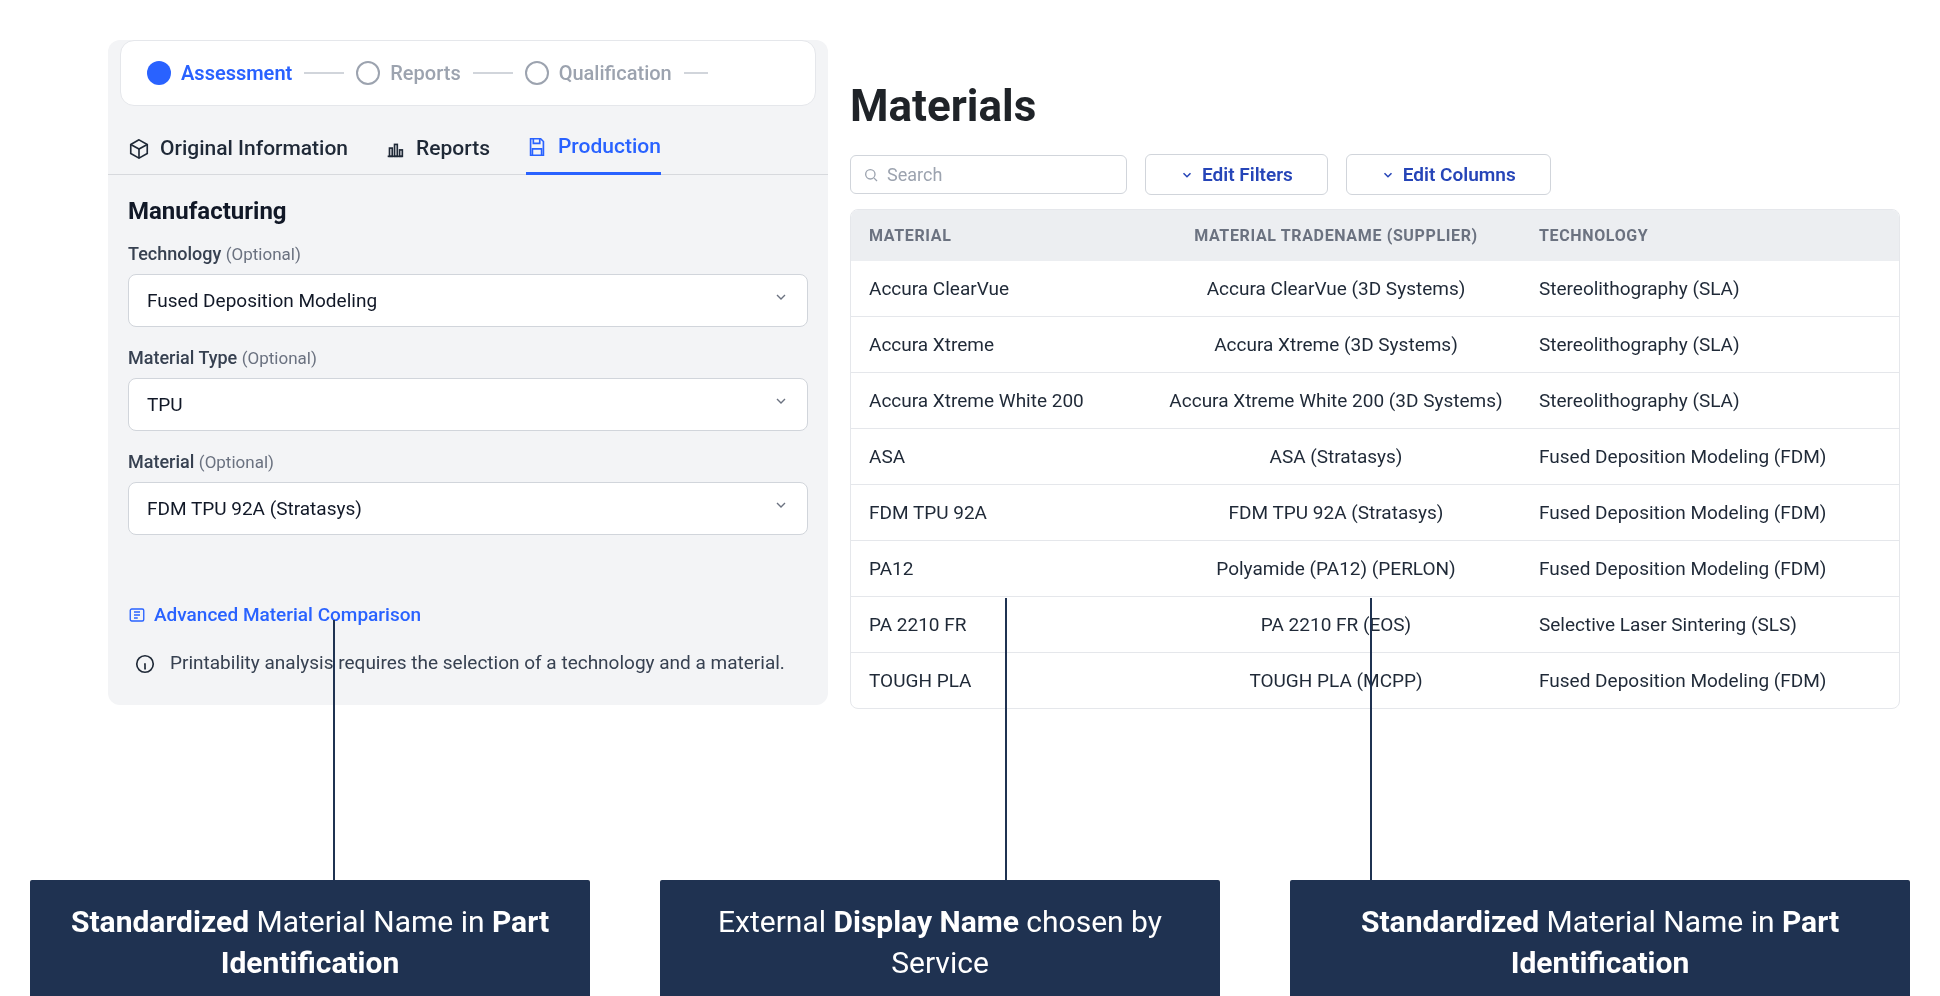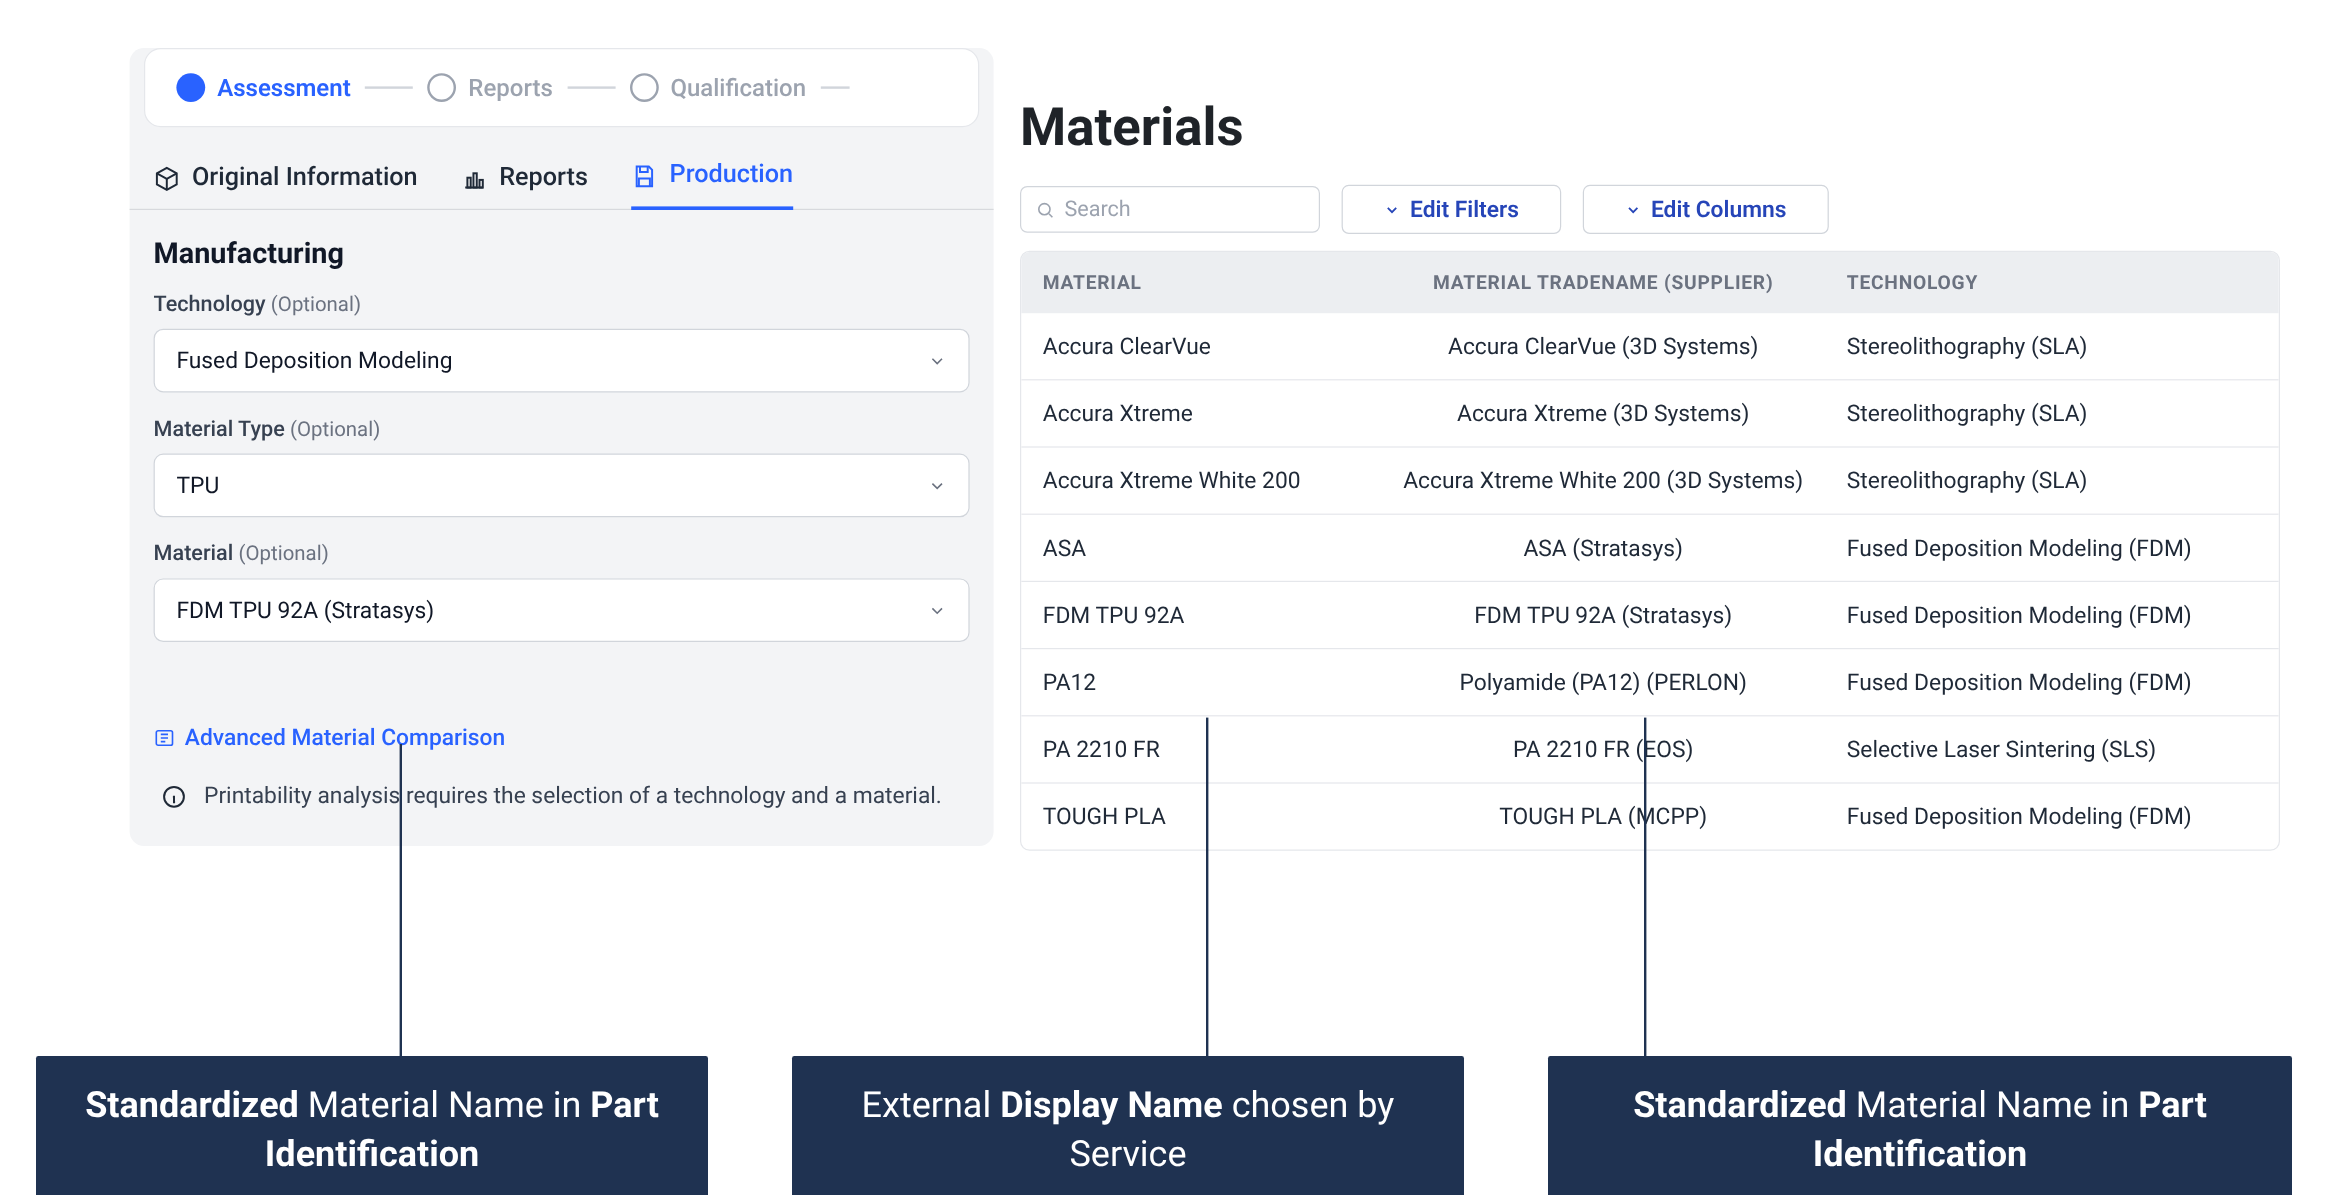--- a/index.html
+++ b/index.html
@@ -57,21 +57,21 @@
 
 .section-title { font-size: 24px; font-weight: 700; color: #111827; padding: 22px 20px 12px; }
 
 .form-group { padding: 6px 20px 14px; }
 .form-label { font-size: 18px; color: #374151; font-weight: 500; }
 .form-label .optional { color: #6b7280; font-weight: 400; font-size: 17px; }
 .select {
   margin-top: 10px;
   background: #fff; border: 1px solid #d1d5db; border-radius: 8px;
   padding: 14px 18px;
-  display: flex; justify-content: space-between; align-items: center;
+  display: flex; justify-content: space-between; 
   font-size: 19px; color: #111827;
   cursor: pointer;
 }
 .chevron { color: #6b7280; }
 
 .adv-link {
   display: flex; align-items: center; gap: 8px;
   padding: 6px 20px 14px;
   color: #2962ff; font-size: 19px; font-weight: 500;
   cursor: pointer;
@@ -91,21 +91,21 @@
   position: absolute;
   left: 850px; top: 80px;
   width: 1050px;
 }
 .right-title { font-size: 44px; font-weight: 700; color: #1f2328; margin-bottom: 22px; }
 
 .toolbar { display: flex; gap: 18px; align-items: center; margin-bottom: 14px; }
 .search-box {
   display: flex; align-items: center; gap: 8px;
   border: 1px solid #d1d5db; border-radius: 6px;
-  padding: 8px 12px; width: 250px;
+  padding: 8px 12px; width: 277px;
   color: #9ca3af; font-size: 18px;
 }
 .search-box input { border: none; outline: none; font-size: 18px; color: #111827; flex: 1; background: transparent; }
 .search-box input::placeholder { color: #9ca3af; }
 .tb-btn {
   border: 1px solid #d1d5db; border-radius: 6px; background: #fff;
   padding: 8px 34px; font-size: 19px; font-weight: 600; color: #2645b8;
   display: flex; align-items: center; gap: 8px; cursor: pointer;
 }
 

